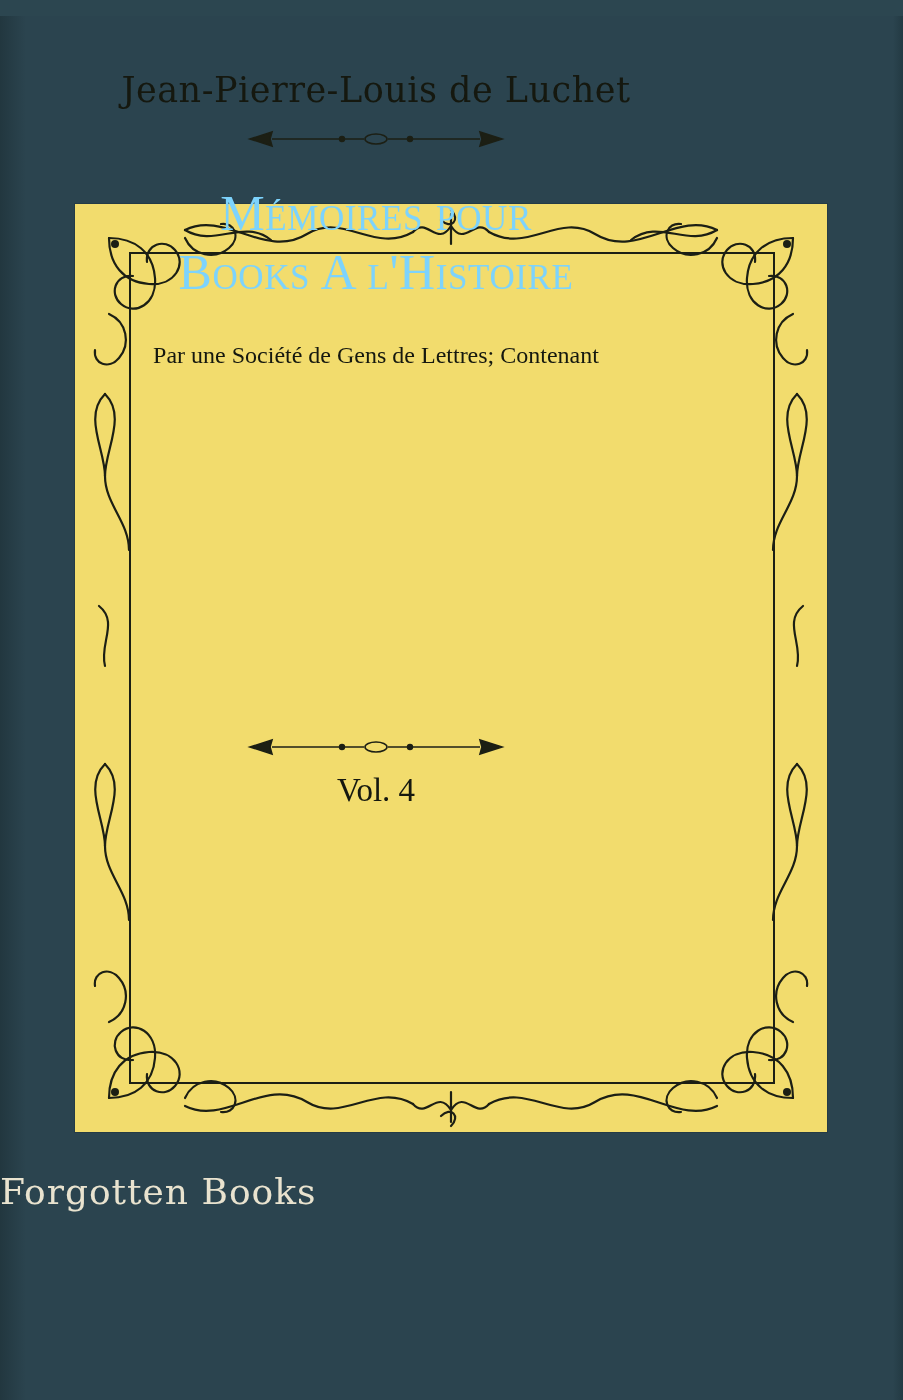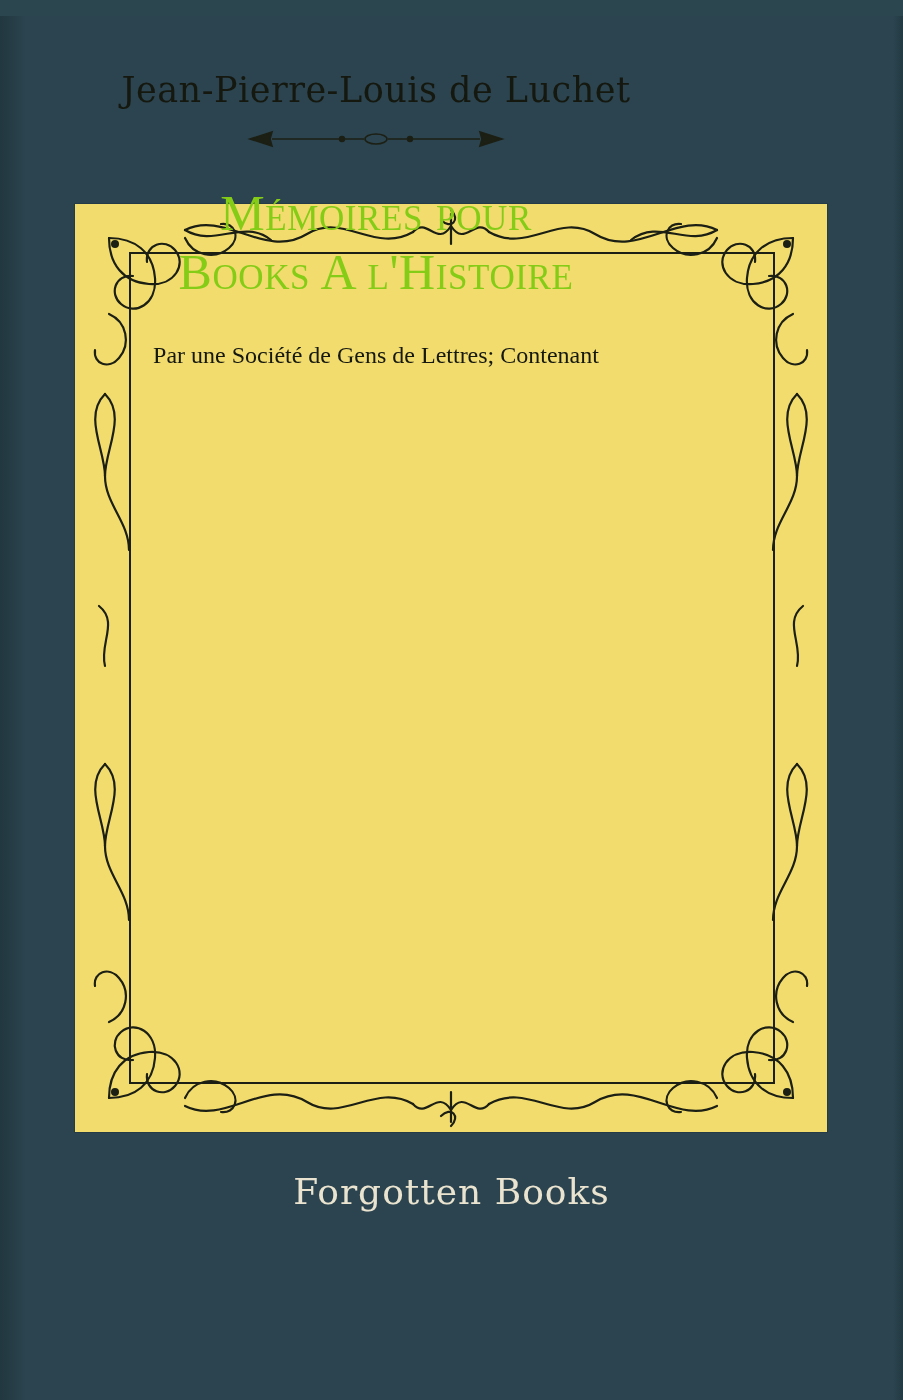--- a/index.html
+++ b/index.html
@@ -96,21 +96,21 @@
     width: 260px;
     height: 22px;
   }
 
   .title {
     font-family: "Liberation Serif", serif;
     font-size: 50px;
     line-height: 1.18;
     font-variant: small-caps;
     margin: 0;
-    color: #84cc16;
+    color: #7dd3fc;
     letter-spacing: 0.6px;
   }
 
   .subtitle {
     font-family: "Liberation Serif", serif;
     font-size: 24px;
     line-height: 1.32;
     margin: 38px 6px 0 6px;
     color: #15180f;
   }
@@ -136,21 +136,20 @@
     width: 592px;
     text-align: center;
   }
 
   
   .publisher {
     position: absolute;
     left: 0;
     top: 1155px;
     width: 903px;
-    text-align: center;
     color: #e9e3cf;
     font-family: "DejaVu Serif", serif;
     font-size: 36px;
     letter-spacing: 1px;
   }
   .publisher span {
     display: inline-block;
   }
 </style>
 </head>
@@ -242,18 +241,32 @@
       <div>Mémoires pour</div>
       <div>Books A l'Histoire</div>
     </div>
 
     <div class="subtitle">
       <div>Par une Société de Gens de Lettres; Contenant</div>
     </div>
 
   </div>
 
+  <div class="lower-block">
+    <svg class="rule-orn-2" viewBox="0 0 260 22">
+      <g fill="#1c1f14" stroke="#1c1f14" stroke-width="1.6">
+        <path d="M4 11 L26 4 L24 11 L26 18 Z"></path>
+        <path d="M26 11 L118 11"></path>
+        <ellipse cx="130" cy="11" rx="11" ry="5" fill="none"></ellipse>
+        <path d="M142 11 L234 11"></path>
+        <path d="M256 11 L234 4 L236 11 L234 18 Z"></path>
+        <circle cx="96" cy="11" r="2.4"></circle>
+        <circle cx="164" cy="11" r="2.4"></circle>
+      </g>
+    </svg>
+    <div class="volume">Vol. 4</div>
+  </div>
 
   <div class="publisher">
     <span>Forgotten Books</span>
   </div>
 
 </div>
 
 </body></html>

